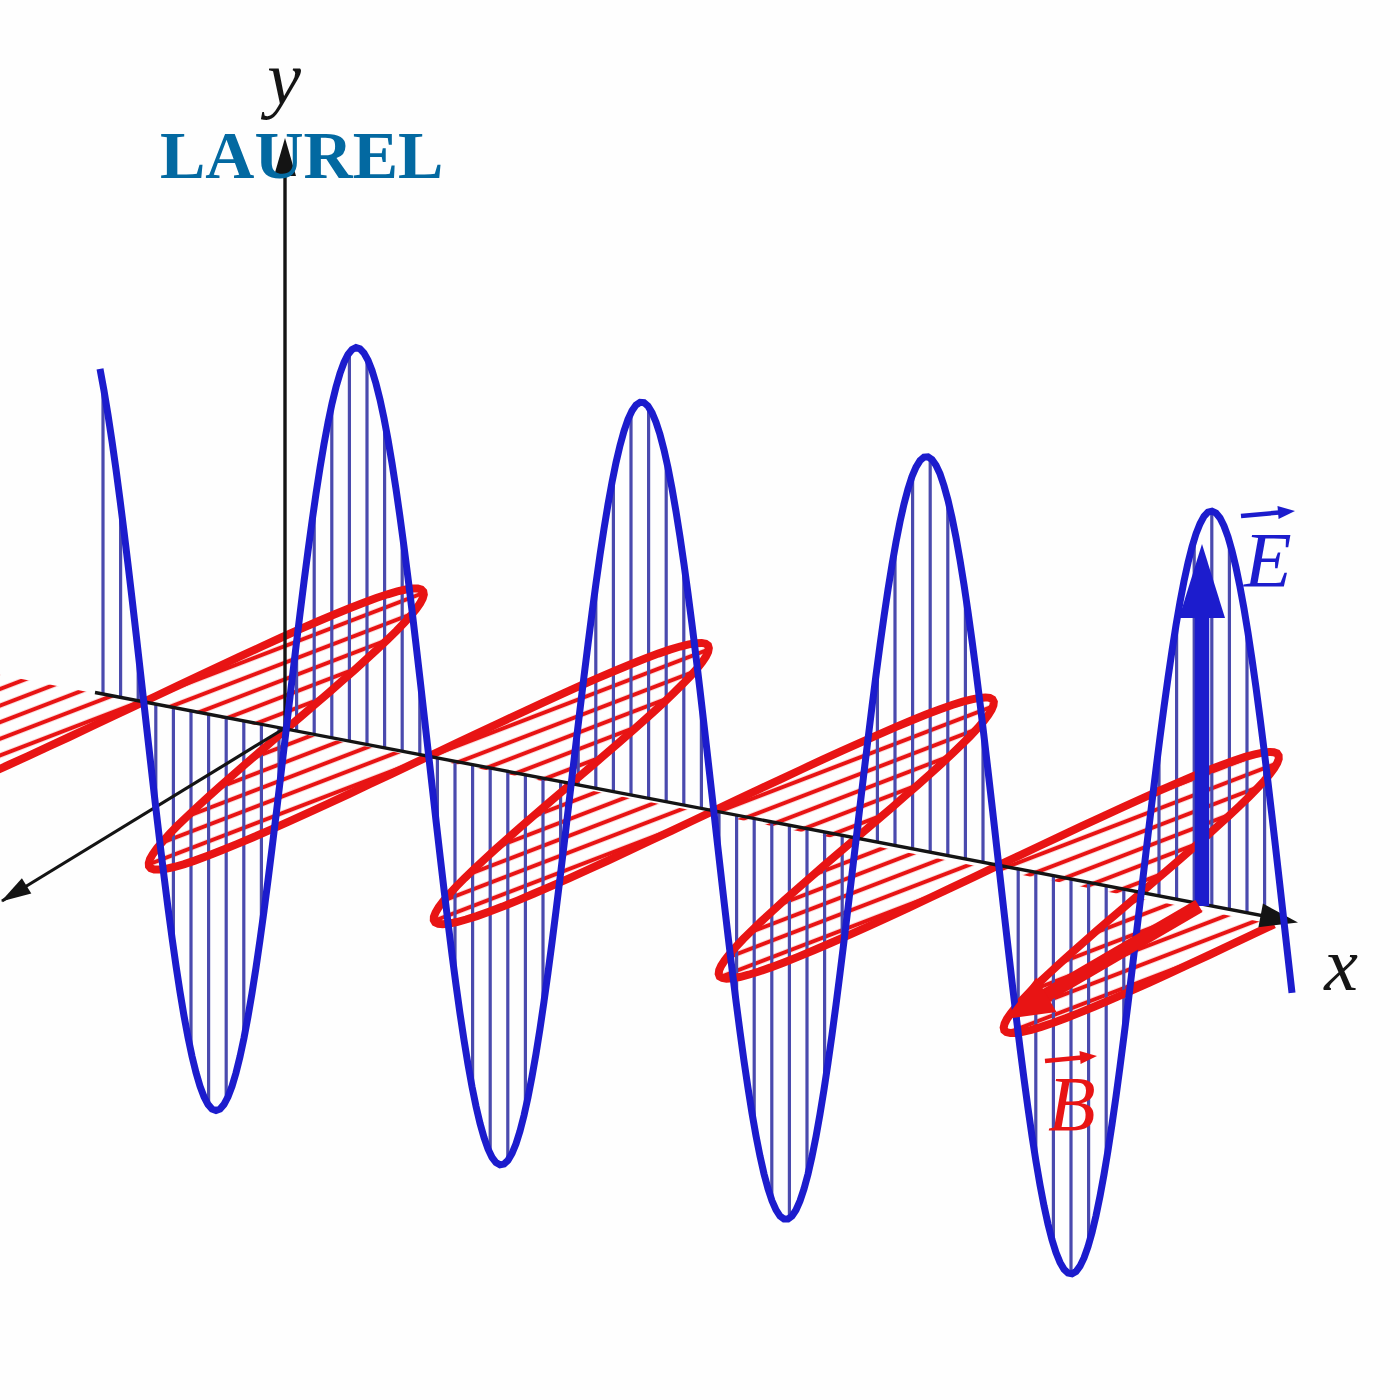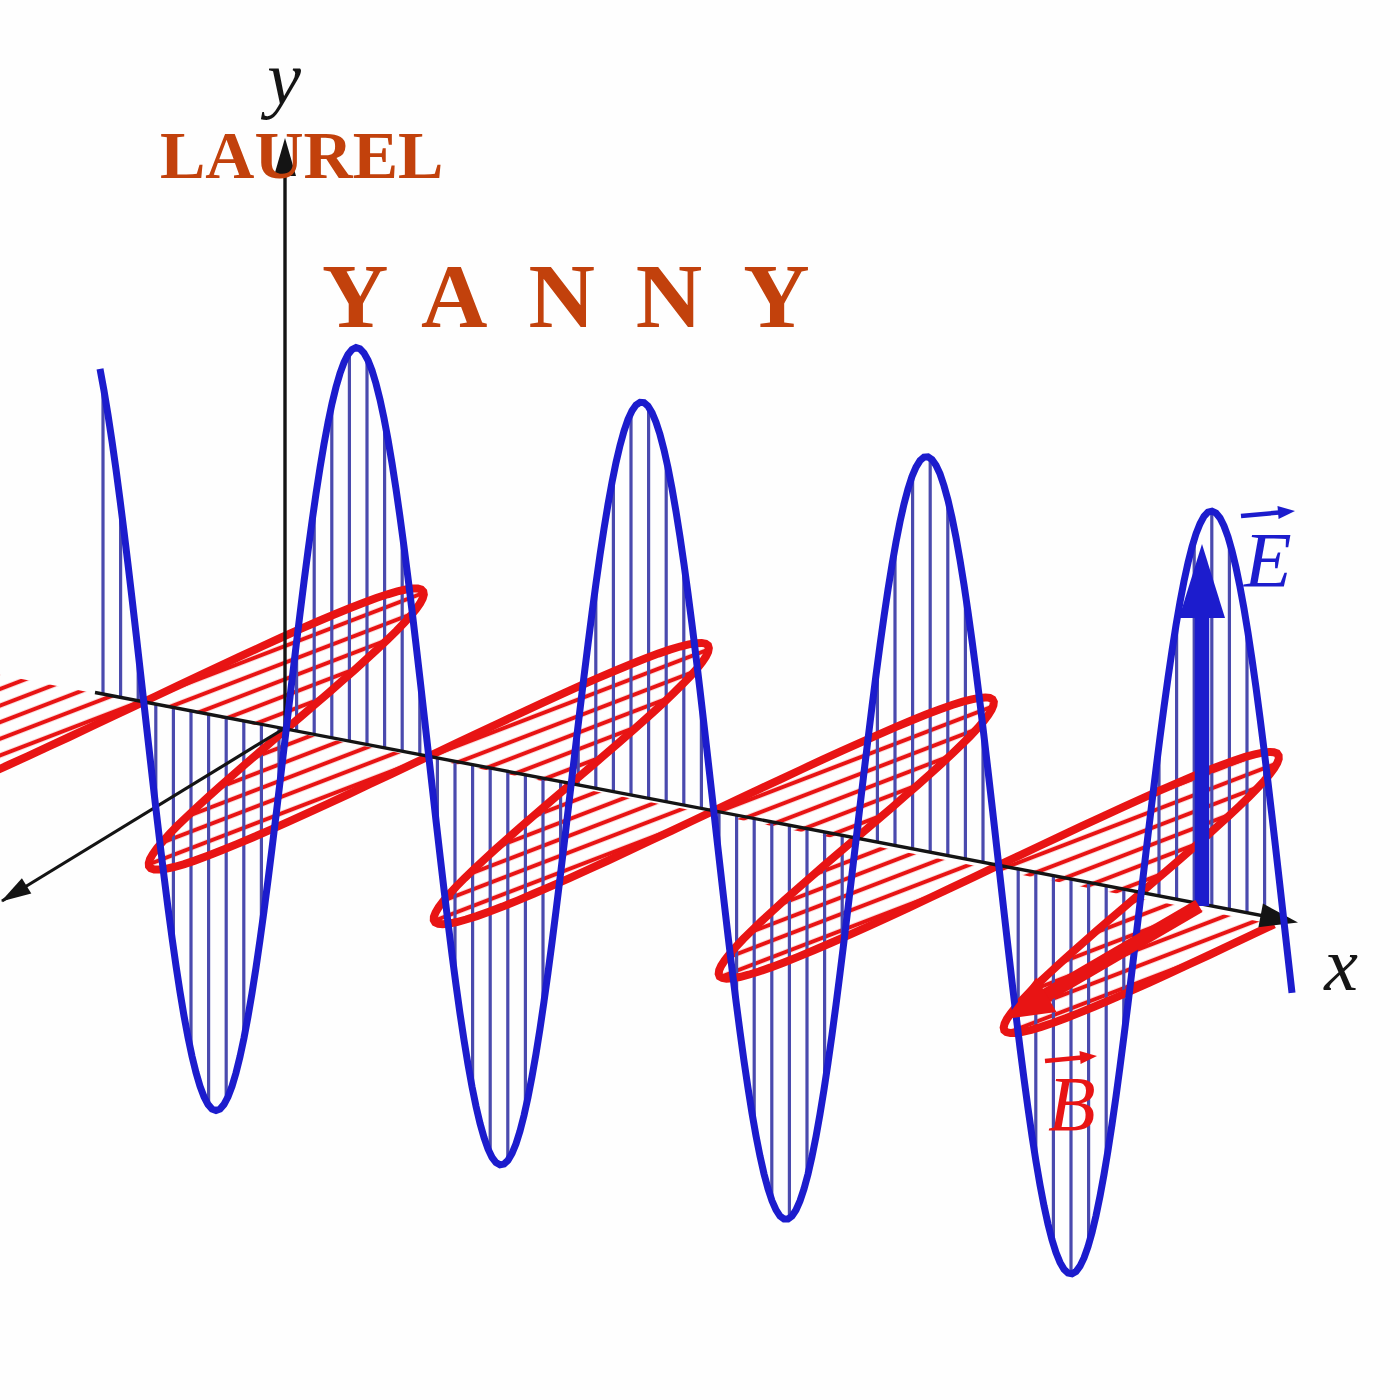--- a/index.html
+++ b/index.html
@@ -6,21 +6,21 @@
   .canvas{
     position:relative;
     width:1400px;height:1400px;
     background:#fefefe;
     overflow:hidden;
     font-family:"Liberation Serif", serif;
   }
   svg{position:absolute;left:0;top:0;}
   .word{
     position:absolute;
-    color:#c2410c;
+    color:#0369a1;
     font-weight:bold;
     font-family:"Liberation Serif", serif;
     user-select:none;
     white-space:pre;
   }
   .laurel{
     left:160px;top:112px;width:86px;
     font-size:68px;line-height:87px;
     text-align:center;
     word-break:break-all;
@@ -78,14 +78,13 @@
         <path id="b-vec-head" d="M 1097 1056 L 1080.6 1064.0 L 1079.5 1051.0 Z" fill="#e81414"></path>
     </g>
 
     <text id="lbl-y" x="284" y="104" font-size="76" text-anchor="middle" fill="#151515">y</text>
     <text id="lbl-x" x="1341" y="990" font-size="76" text-anchor="middle" fill="#151515">x</text>
     <text id="lbl-E" x="1244" y="586" font-size="78" fill="#1c1ccd">E</text>
     <text id="lbl-B" x="1048" y="1130" font-size="78" fill="#e81414">B</text>
   </svg>
 
   <div class="word laurel">LAUREL</div>
-  <div class="word yanny">YANNY</div>
 </div>
 
 </body></html>

